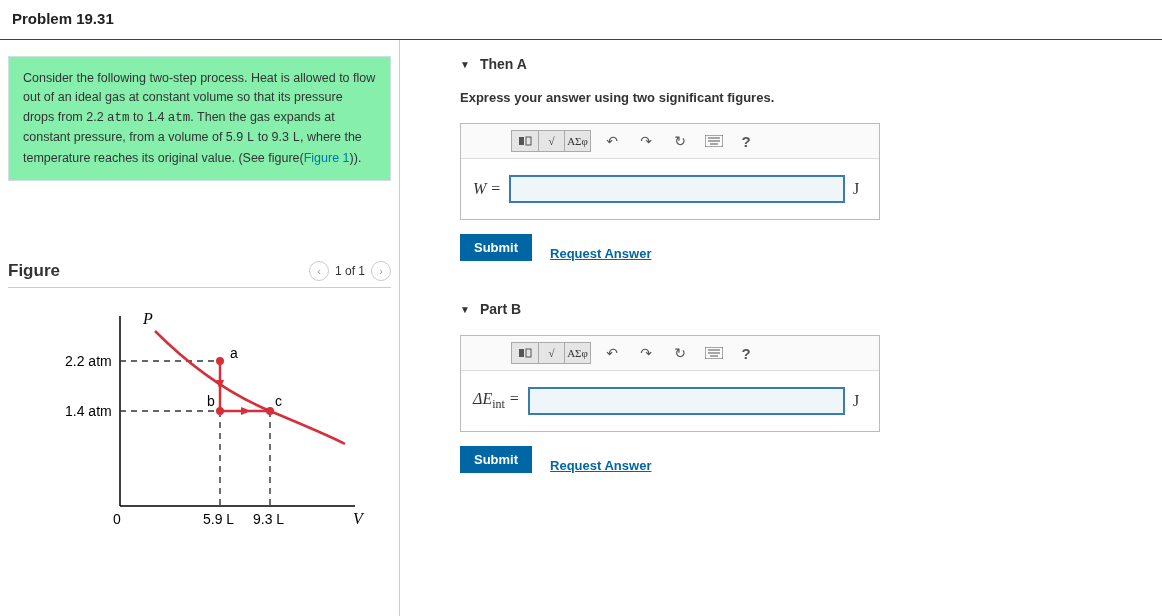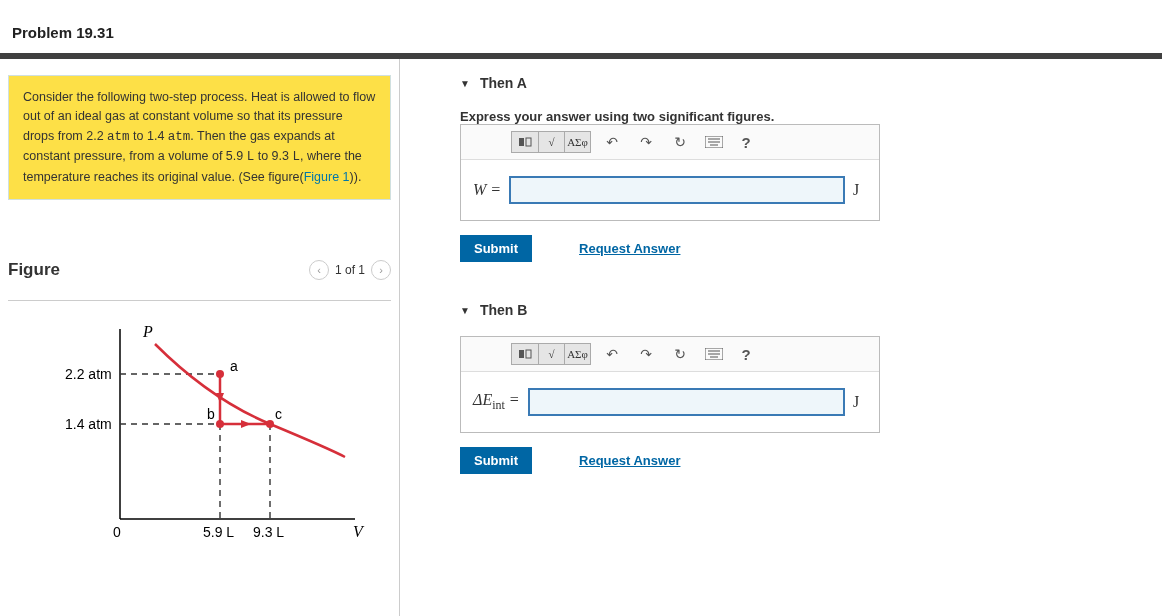--- a/index.html
+++ b/index.html
@@ -5,22 +5,22 @@
   * { box-sizing: border-box; }
   body {
     margin: 0;
     font-family: Arial, Helvetica, sans-serif;
     font-size: 13px;
     color: #333;
     background: #fff;
     width: 1162px;
   }
   .header {
-    padding: 24px 12px 12px;
-    border-bottom: 6px solid #404040;
+    padding: 10px 12px 12px;
+    border-bottom: 1px solid #404040;
   }
   .header h2 {
     margin: 0;
     font-size: 15px;
     font-weight: bold;
     color: #222;
   }
   .main-container {
     display: flex;
     align-items: flex-start;
@@ -29,35 +29,35 @@
     width: 400px;
     padding: 16px 8px 0 8px;
     border-right: 1px solid #ccc;
     min-height: 580px;
   }
   .right-col {
     flex: 1;
     padding: 16px 20px 0 60px;
   }
   .problem-box {
-    background: #fde047;
+    background: #86efac;
     border: 1px solid #d0e0e0;
     padding: 12px 14px;
     font-size: 12.5px;
     line-height: 1.55;
-    margin-bottom: 60px;
+    margin-bottom: 80px;
   }
   .problem-box .mono { font-family: "Courier New", monospace; }
   .problem-box a { color: #0077aa; text-decoration: none; }
   .figure-header {
     display: flex;
     align-items: center;
     justify-content: space-between;
     border-bottom: 1px solid #ccc;
-    padding-bottom: 20px;
+    padding-bottom: 6px;
     margin-bottom: 18px;
   }
   .figure-title {
     font-size: 17px;
     font-weight: bold;
   }
   .fig-nav {
     display: flex;
     align-items: center;
     gap: 6px;
@@ -79,21 +79,21 @@
   .part-block { margin-bottom: 40px; }
   .part-header {
     display: flex;
     align-items: center;
     gap: 10px;
     margin-bottom: 18px;
   }
   .part-toggle { font-size: 10px; color:#333; cursor:pointer; }
   .part-title { font-weight: bold; font-size: 14px; }
   .part-prompt { font-size: 13px; margin-bottom: 8px; }
-  .part-instr { font-weight: bold; font-size: 13px; }
+  .part-instr { font-weight: bold; font-size: 13px; margin-bottom: 18px; }
 
   .answer-box {
     border: 1px solid #bbb;
     width: 420px;
     margin-bottom: 14px;
   }
   .toolbar {
     display: flex;
     align-items: center;
     gap: 2px;
@@ -148,37 +148,36 @@
     border: 2px solid #3a7ab5;
     background: #eef6fa;
     padding: 2px 6px;
     font-size: 14px;
   }
   .answer-unit {
     font-family: "Times New Roman", serif;
     font-size: 16px;
     width: 14px;
   }
-  .submit-row { display: flex; align-items: center; gap: 18px; }
+  .submit-row { display: flex; align-items: flex-end; gap: 18px; }
   .submit-btn {
     background: #0066a4;
     color: #fff;
     border: none;
     padding: 6px 14px;
     font-size: 13px;
     font-weight: bold;
     cursor: pointer;
   }
   .request-link {
     color: #0066a4;
     font-weight: bold;
     font-size: 13px;
     text-decoration: underline;
     cursor: pointer;
-    margin-left: 29px;
   }
 </style>
 </head>
 <body>
 
 <div class="header">
   <h2>Problem 19.31</h2>
 </div>
 
 <div class="main-container">
@@ -277,21 +276,21 @@
 
       <div class="submit-row">
         <button class="submit-btn">Submit</button>
         <span class="request-link">Request Answer</span>
       </div>
     </div>
 
     <div class="part-block">
       <div class="part-header">
         <span class="part-toggle">▼</span>
-        <span class="part-title">Then B</span>
+        <span class="part-title">Part B</span>
       </div>
 
       <div class="answer-box">
         <div class="toolbar">
           <div class="tool-btn-group">
             <span class="tool-btn">
               <svg width="14" height="14">
                   <rect x="1" y="3" width="5" height="8" fill="#555"></rect>
                   <rect x="8" y="3" width="5" height="8" fill="none" stroke="#555"></rect>
                 </svg>

